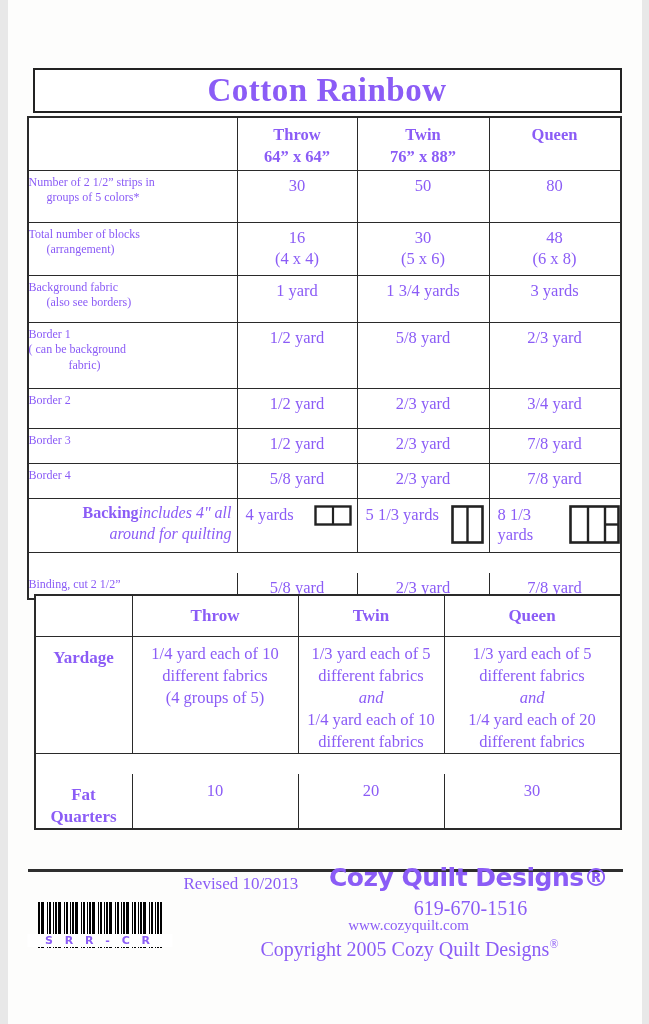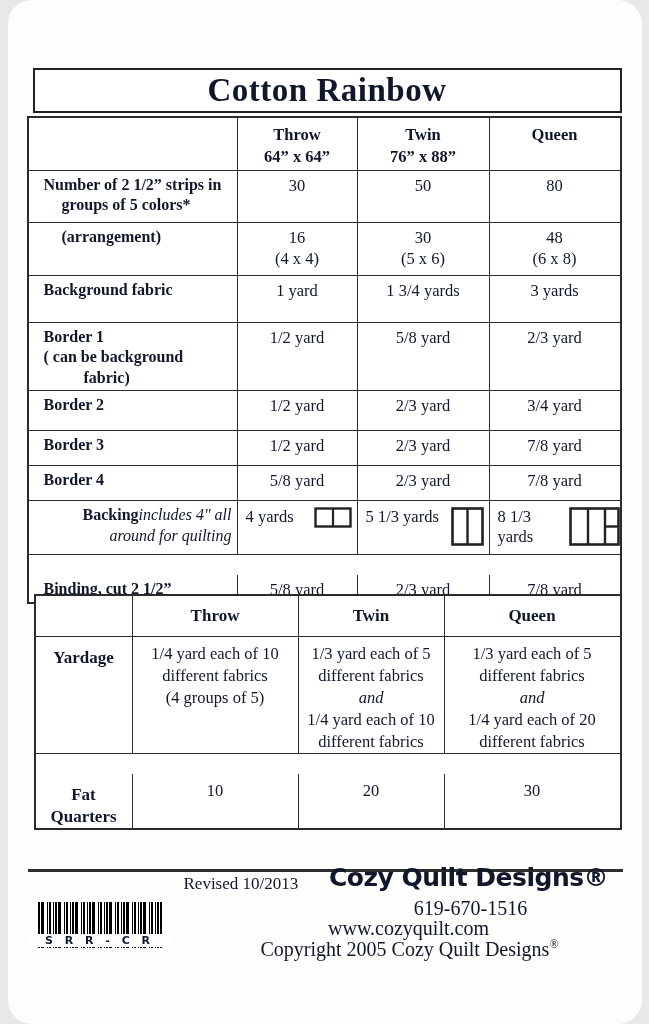--- a/index.html
+++ b/index.html
@@ -1,19 +1,19 @@
 <!DOCTYPE html>
 <html><head>
 <meta charset="utf-8">
 <style>
   html,body{margin:0;padding:0;background:#e8e8e8;}
   .page{
     position:relative;width:634px;height:1024px;background:#fdfdfc;
-    font-family:"Liberation Serif","DejaVu Serif",serif;color:#0f172a;
-    margin:0 auto;overflow:hidden;border-radius:24px;
+    font-family:"Liberation Serif","DejaVu Serif",serif;color:#8b5cf6;
+    margin:0 auto;overflow:hidden;
   }
   
   .title-box{
     position:absolute;left:25px;top:68px;width:589px;height:45px;
     border:2.5px solid #222;box-sizing:border-box;
     display:flex;align-items:center;justify-content:center;background:#fff;
   }
   .title-box h1{margin:0;font-size:33px;font-weight:bold;letter-spacing:.5px;}
   
   .main-table{
@@ -35,21 +35,21 @@
   .r-b1{min-height:66px;}
   .r-b2{min-height:40px;}
   .r-b3{min-height:35px;}
   .r-b4{min-height:35px;}
   .r-backing{min-height:54px;}
   .r-binding{min-height:37px;}
   .head{
     font-weight:bold;text-align:center;font-size:16.5px;line-height:1.32;padding-top:6px;
   }
   .head span{display:block;}
-  .lab{font-weight:bold;font-size:16px;line-height:1.28;padding:4px 4px 2px 15px;}
+  .lab{font-weight:normal;font-size:12px;line-height:1.28;padding:4px 4px 2px 0;}
   .lab span{display:block;}
   .ind{padding-left:18px;}
   .ind2{padding-left:40px;}
   .val{font-size:16.5px;text-align:center;padding-top:4px;line-height:1.3;}
   .val span{display:block;}
   
   .backing-lab{
     font-size:16px;line-height:1.3;text-align:right;padding:4px 5px 2px 2px;font-weight:normal;
   }
   .backing-lab b{font-size:16px;}
@@ -86,21 +86,21 @@
     position:absolute;left:20px;top:869px;width:595px;height:2.5px;background:#2e2e2e;
   }
   
   .revised{position:absolute;left:176px;top:874px;font-size:17px;}
   .brand{
     position:absolute;left:296px;top:863px;width:330px;text-align:center;
     font-family:"DejaVu Sans","Liberation Sans",sans-serif;font-weight:700;font-size:25px;
     letter-spacing:-.5px;
   }
   .phone{position:absolute;left:298px;top:897px;width:330px;text-align:center;font-size:20px;}
-  .website{position:absolute;left:236px;top:917px;width:330px;text-align:center;font-size:20px;}
+  .website{position:absolute;left:236px;top:917px;width:330px;text-align:center;font-size:15px;}
   .copyright{position:absolute;left:237px;top:937px;width:330px;text-align:center;font-size:20px;}
   .copyright sup{font-size:12px;}
   
   .barcode{
     position:absolute;left:30px;top:902px;width:124px;height:46px;
     background:repeating-linear-gradient(90deg,
       #000 0 2px,#fff 2px 3px,#000 3px 6px,#fff 6px 9px,
       #000 9px 10px,#fff 10px 11px,#000 11px 13px,#fff 13px 15px,
       #000 15px 16px,#fff 16px 17px);
   }
@@ -141,39 +141,41 @@
         <span>Number of 2 1/2” strips in</span>
         <span class="ind">groups of 5 colors*</span>
       </div>
       <div class="c c2 val">30</div>
       <div class="c c3 val">50</div>
       <div class="c c4 val">80</div>
     </div>
 
     <div class="row r-blocks">
       <div class="c c1 lab">
+        <span>Total number of blocks</span>
         <span class="ind">(arrangement)</span>
       </div>
       <div class="c c2 val">
         <span>16</span>
         <span>(4 x 4)</span>
       </div>
       <div class="c c3 val">
         <span>30</span>
         <span>(5 x 6)</span>
       </div>
       <div class="c c4 val">
         <span>48</span>
         <span>(6 x 8)</span>
       </div>
     </div>
 
     <div class="row r-bg">
       <div class="c c1 lab">
         <span>Background fabric</span>
+        <span class="ind">(also see borders)</span>
       </div>
       <div class="c c2 val">1 yard</div>
       <div class="c c3 val">1 3/4 yards</div>
       <div class="c c4 val">3 yards</div>
     </div>
 
     <div class="row r-b1">
       <div class="c c1 lab">
         <span>Border 1</span>
         <span>( can be background</span>

